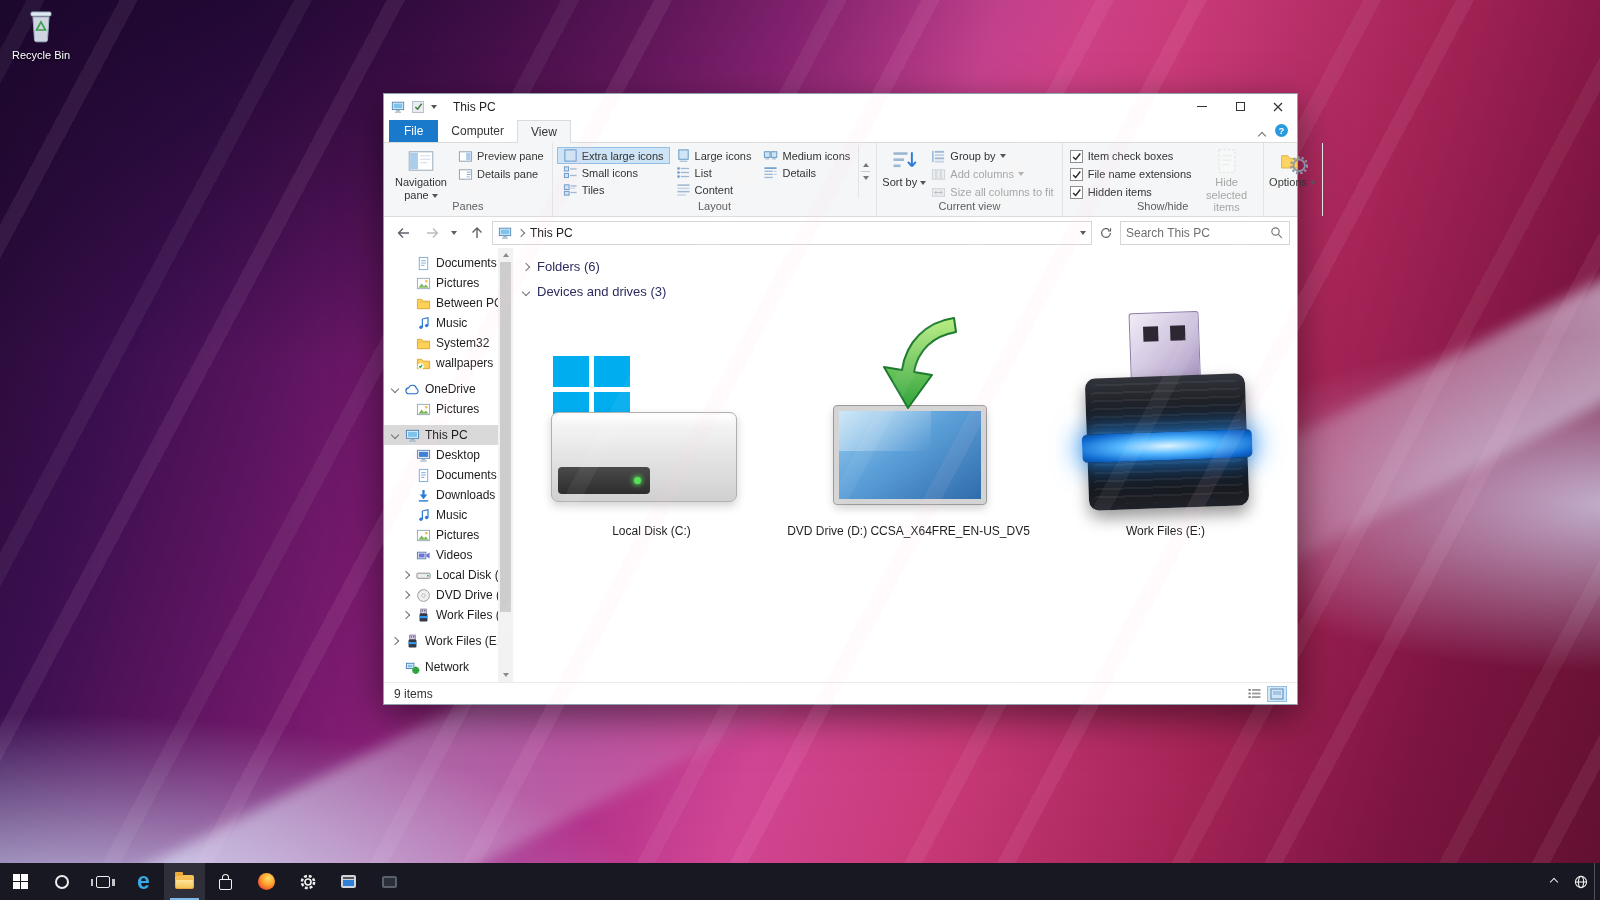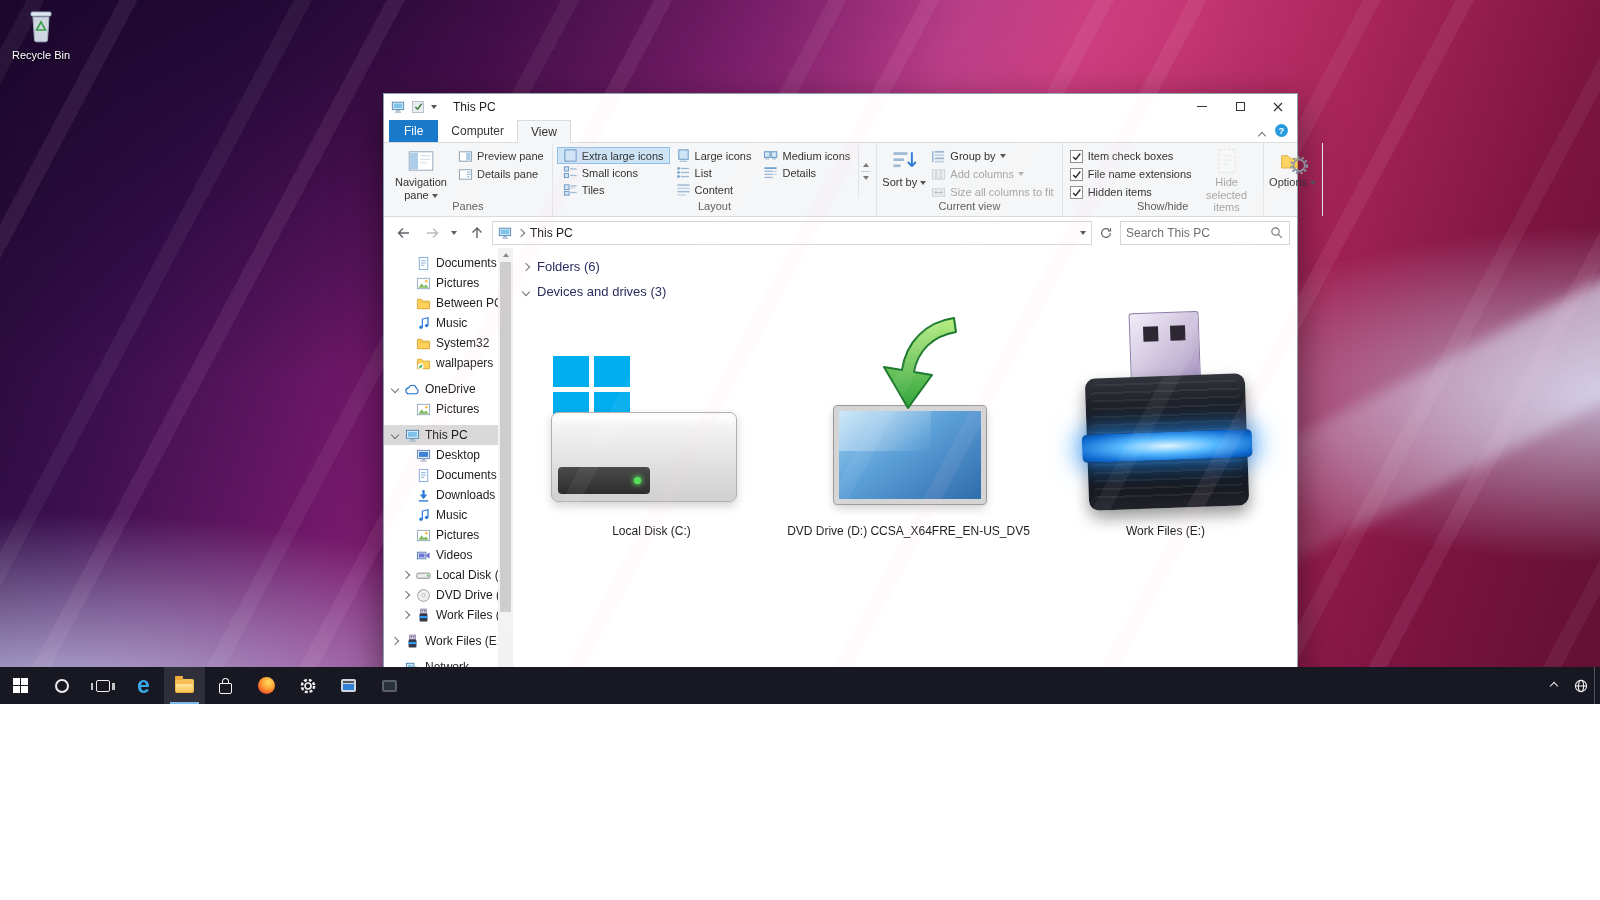--- a/index.html
+++ b/index.html
@@ -1,18 +1,18 @@
 <!DOCTYPE html>
 <html><head>
 <meta charset="utf-8">
 <style>
 *{margin:0;padding:0;box-sizing:border-box}
 html,body{width:1600px;height:900px;overflow:hidden;font-family:"Liberation Sans","DejaVu Sans",sans-serif;font-size:12px;color:#1c1c1c}
 
-#desktop{position:relative;width:1600px;height:704px;overflow:hidden;
+#desktop{position:relative;width:1600px;height:900px;overflow:hidden;
  background:
   radial-gradient(ellipse 980px 330px at 3% 102%, rgba(215,224,255,.85), rgba(215,224,255,0) 62%),
   radial-gradient(ellipse 760px 280px at 101% 56%, rgba(222,228,255,.75), rgba(222,228,255,0) 60%),
   radial-gradient(ellipse 1300px 620px at 12% -8%, rgba(26,6,44,.92), rgba(26,6,44,0) 70%),
   linear-gradient(108deg,#20092e 0%,#3c0f50 13%,#76196c 28%,#a92b87 42%,#d14694 53%,#c93a78 63%,#a62457 76%,#7c1440 88%,#611031 100%);}
 #desktop::after{content:"";position:absolute;inset:-200px;pointer-events:none;
  background:repeating-linear-gradient(118deg, transparent 0 58px, rgba(255,255,255,.055) 58px 74px, transparent 74px 140px, rgba(255,205,235,.08) 140px 156px, transparent 156px 236px);}
 .beam{position:absolute;pointer-events:none;filter:blur(7px)}
 .b1{left:-260px;top:700px;width:1500px;height:150px;transform:rotate(-27deg);background:linear-gradient(90deg,rgba(228,234,255,.95),rgba(228,234,255,0) 72%)}
 .b2{right:-240px;top:420px;width:1000px;height:110px;transform:rotate(-27deg);opacity:.85;background:linear-gradient(270deg,rgba(230,236,255,.9),rgba(230,236,255,0) 70%)}

